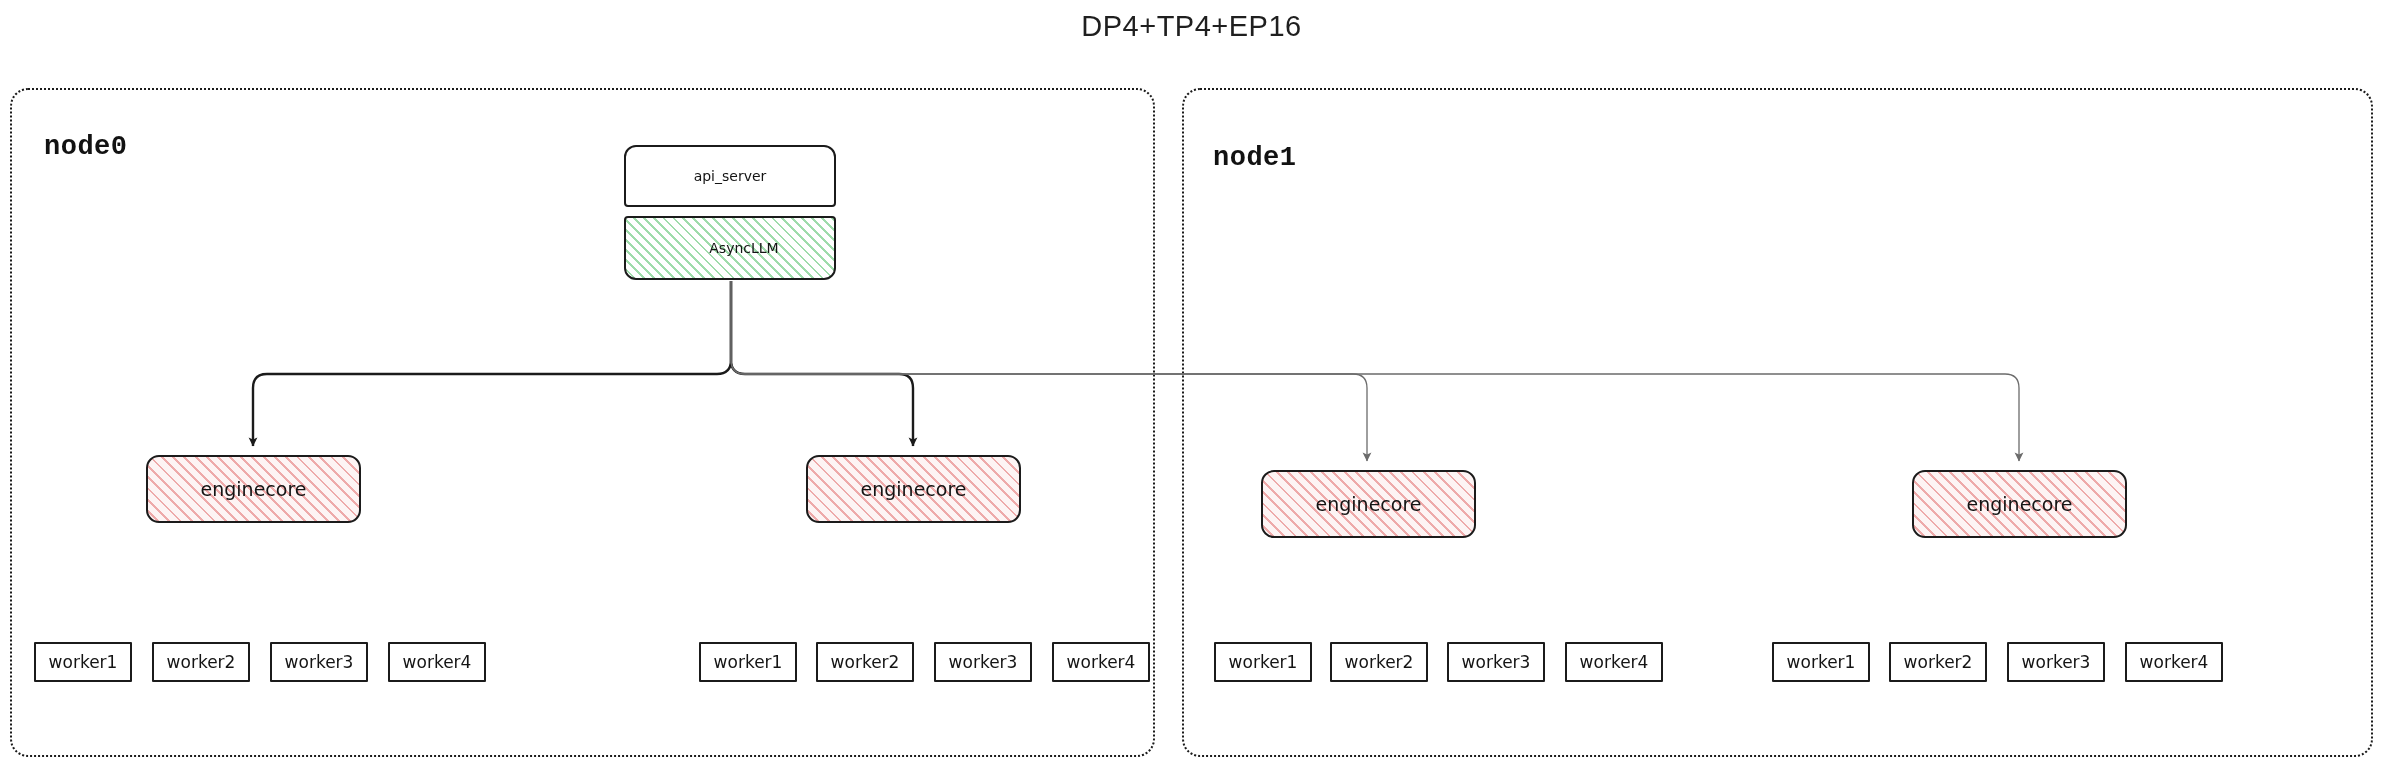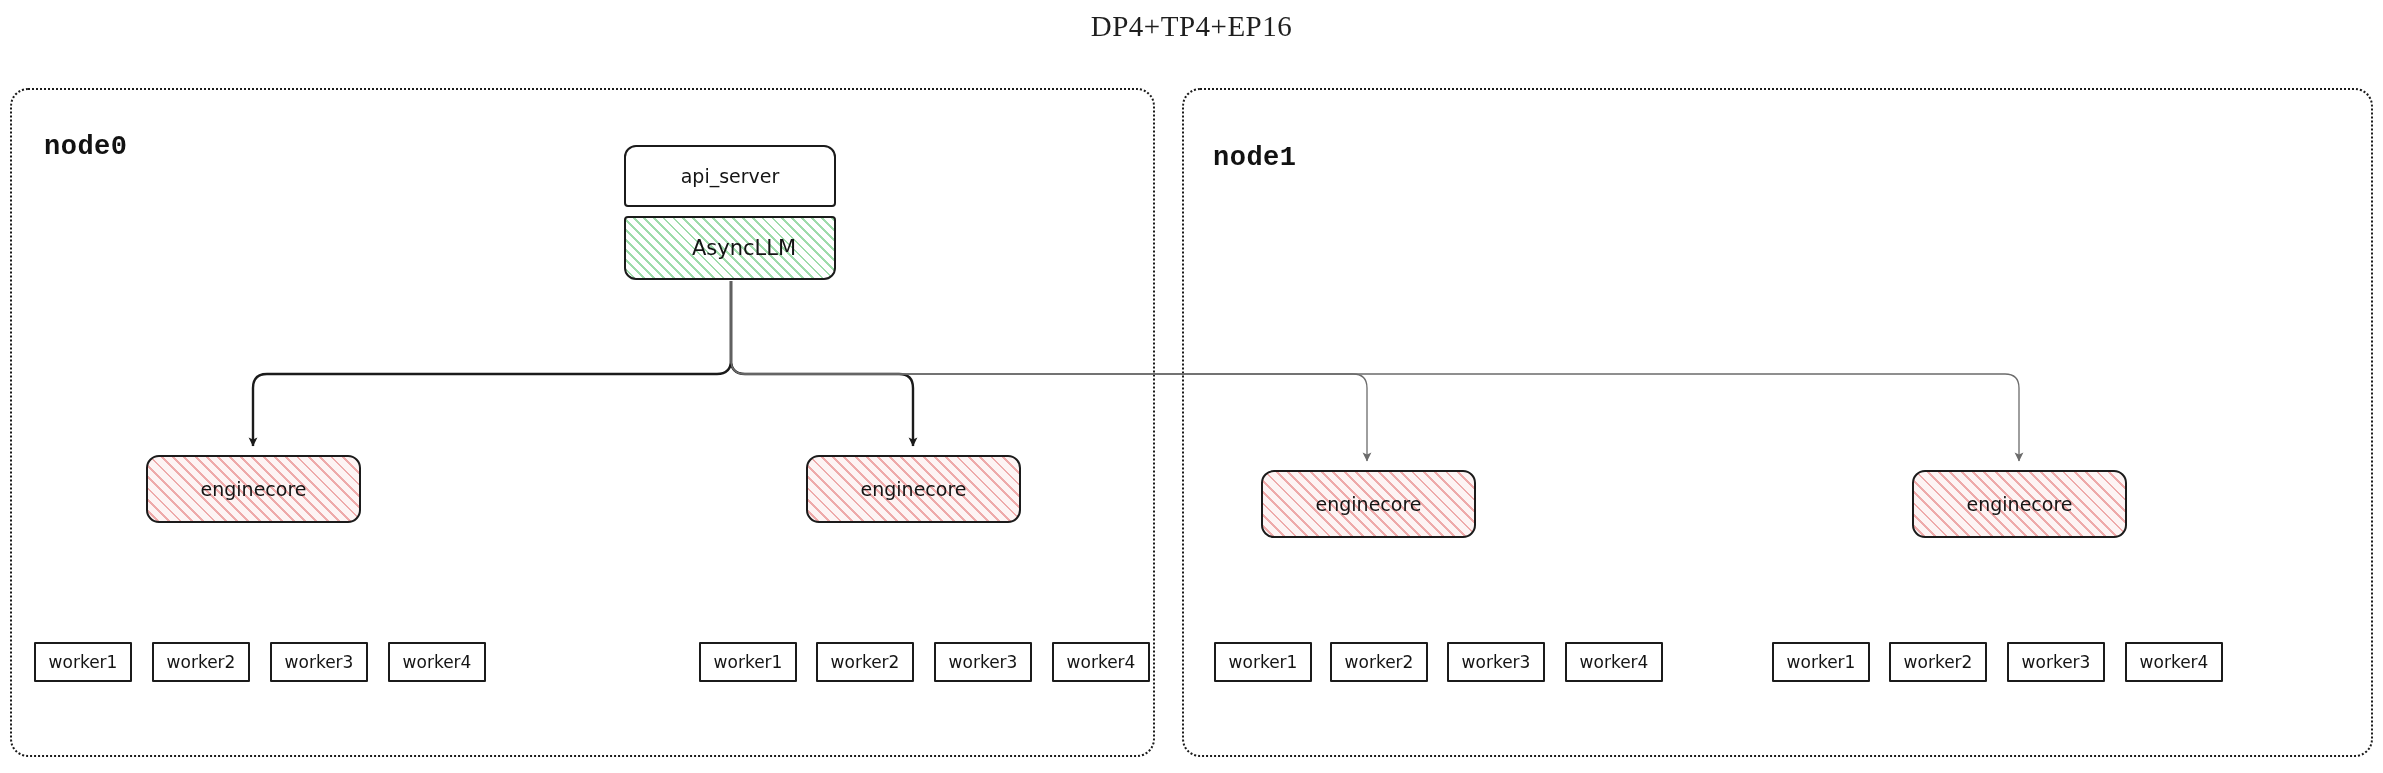--- a/index.html
+++ b/index.html
@@ -23,21 +23,21 @@
     height: 773px;
   }
 
   
   #chart-title {
     position: absolute;
     left: 0;
     top: 10px;
     width: 2383px;
     text-align: center;
-    font-family: Liberation Serif, serif;
+    font-family: Liberation Sans, sans-serif;
     font-size: 29px;
     font-weight: 500;
     color: #1f1f1f;
     letter-spacing: 0.5px;
     white-space: nowrap;
   }
 
   
   .subgraph {
     position: absolute;
@@ -74,25 +74,25 @@
     background: #ffffff;
     display: flex;
     align-items: center;
     justify-content: center;
     color: #141414;
     white-space: nowrap;
   }
 
   .node-apiserver {
     border-radius: 12px 12px 4px 4px;
-    font-size: 19px;
+    font-size: 14px;
   }
   .node-asyncllm {
     border-radius: 4px 4px 12px 12px;
-    font-size: 21px;
+    font-size: 14px;
     background-color: #ffffff;
     background-image: repeating-linear-gradient(
         45deg,
         rgba(168, 224, 176, 0) 0px,
         rgba(168, 224, 176, 0) 5px,
         #9fdcab 5px,
         #9fdcab 7px);
     padding-left: 28px;
   }
   .node-enginecore {

